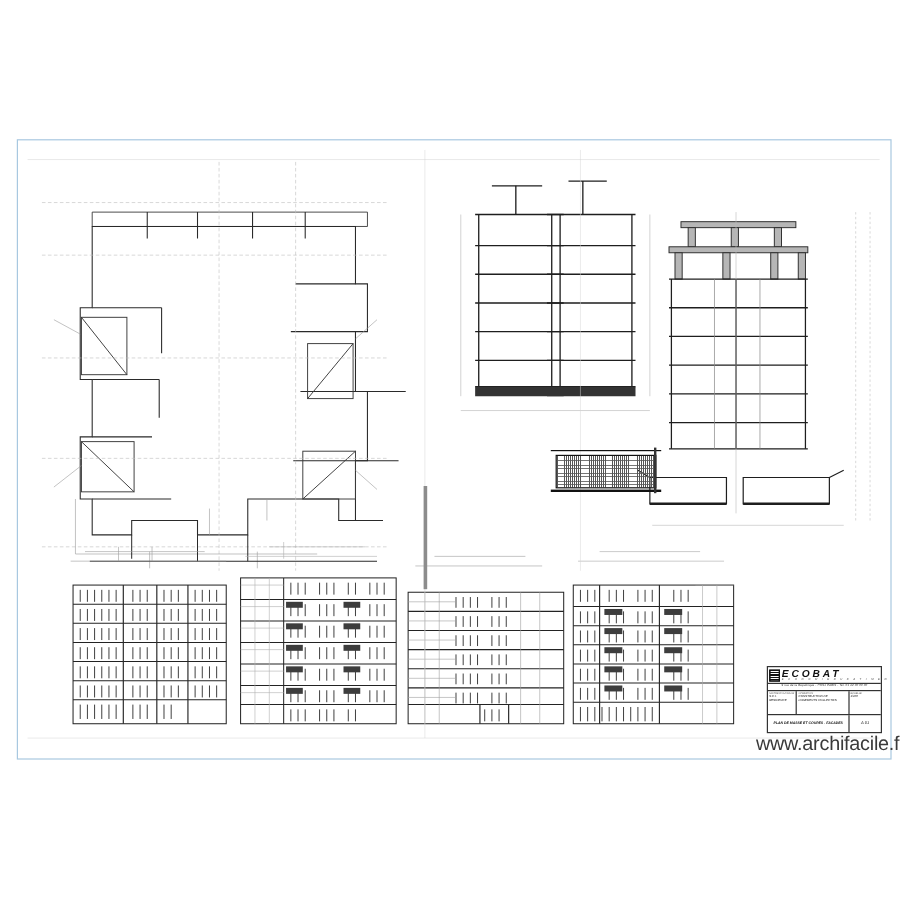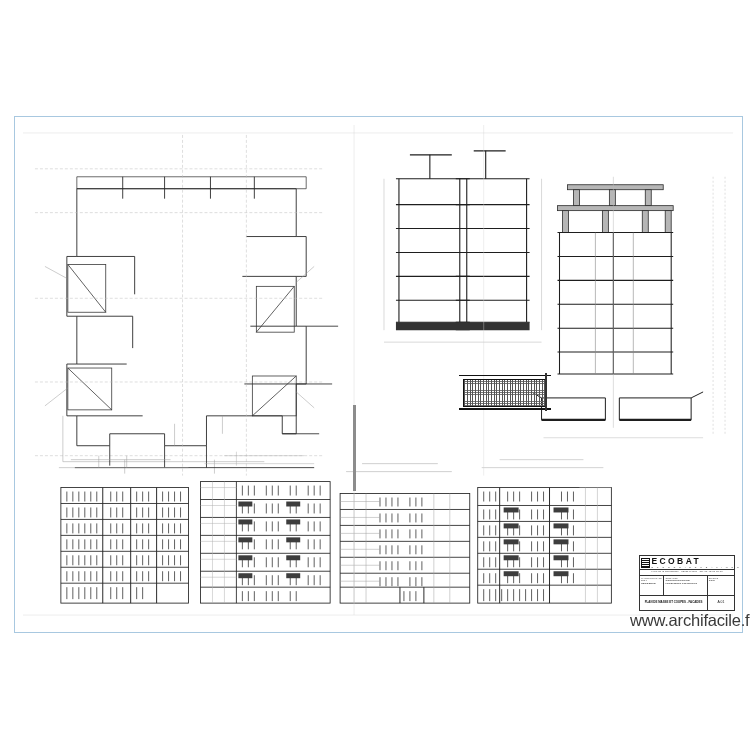--- a/index.html
+++ b/index.html
@@ -49,20 +49,21 @@
     top: 438px;
     width: 96px;
     height: 56px;
     border: 0.8px solid #333;
     background: #fff;
     display: flex;
     flex-direction: column;
     font-size: 2.6px;
     line-height: 1.15;
     color: #222;
+    font-style: italic;
   }
   .tb-logo-row {
     display: flex;
     align-items: center;
     height: 14px;
     border-bottom: 0.7px solid #333;
     padding: 0 1px;
     gap: 1.5px;
   }
   .tb-logo-mark {

